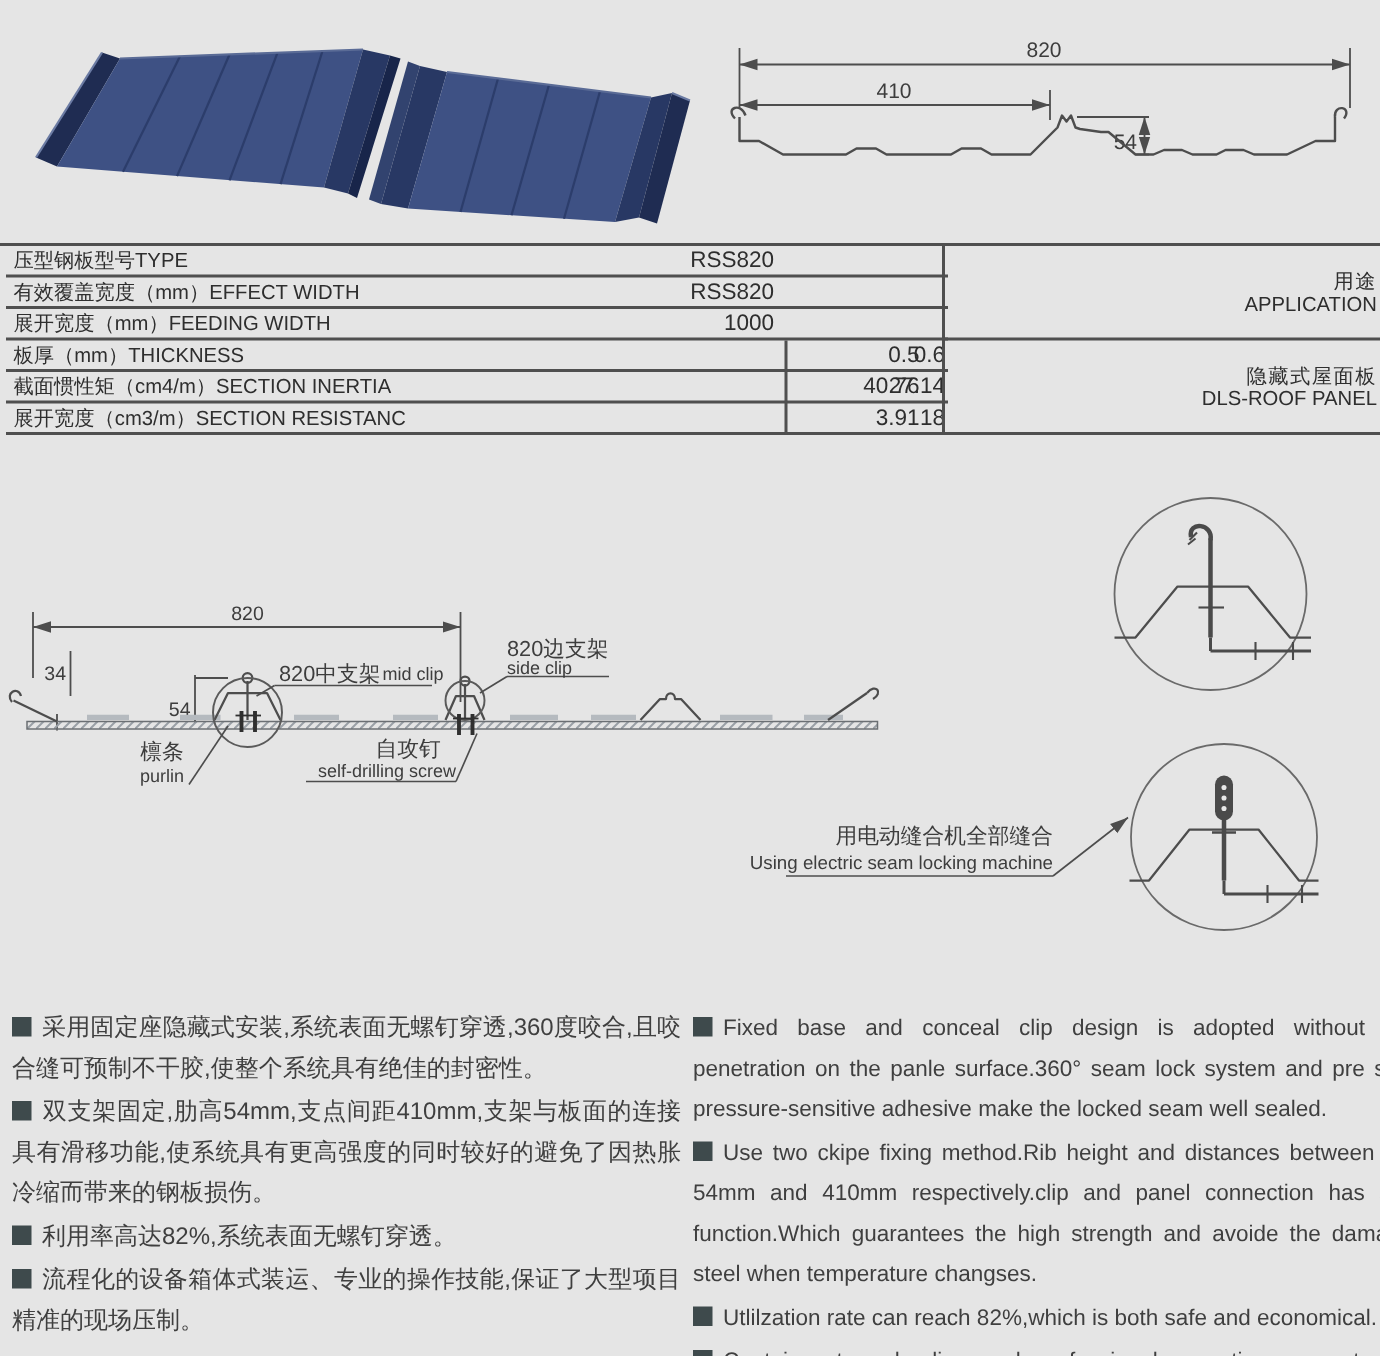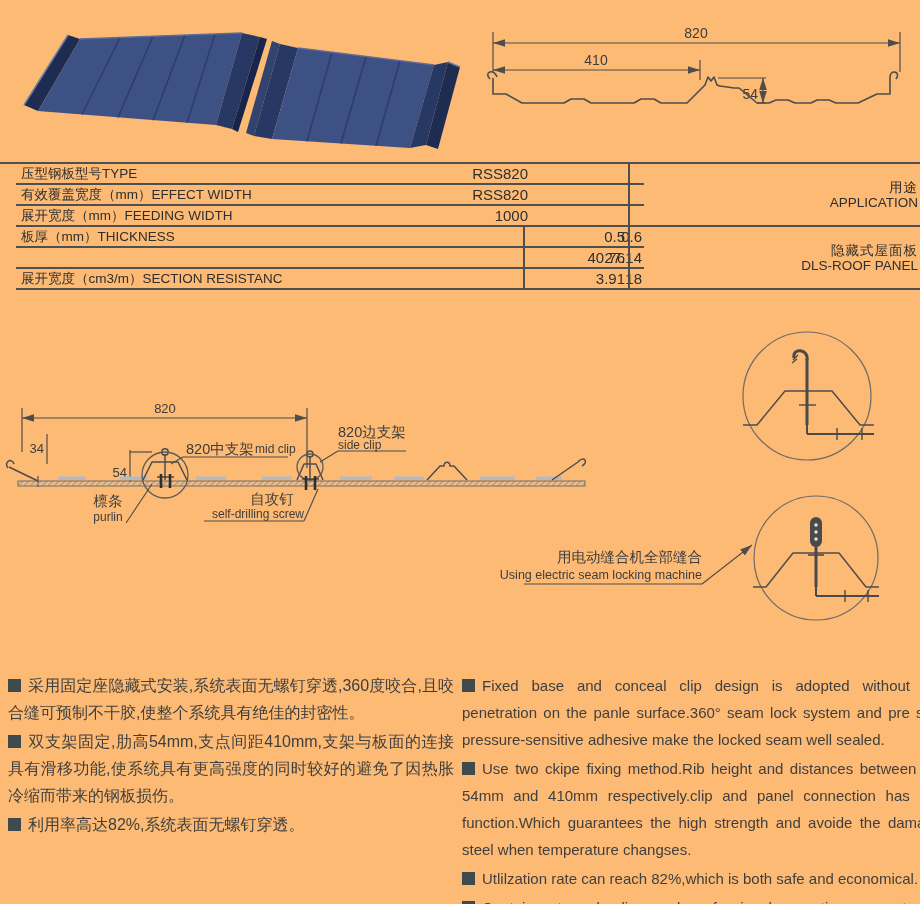--- a/index.html
+++ b/index.html
@@ -1,27 +1,27 @@
 <!DOCTYPE html>
 <html><head>
 <meta charset="utf-8">
 <style>
   * { box-sizing: border-box; }
   html,body { margin:0; padding:0; background:#fff; }
   #page {
-    position:relative; width:920px; height:904px; background:#fdba74;
+    position:relative; width:920px; height:904px; background:#e5e5e5;
     overflow:hidden; font-family:"Liberation Sans","DejaVu Sans",sans-serif;
     color:#3a3a3a;
   }
   svg text { font-family:"Liberation Sans","DejaVu Sans",sans-serif; fill:#3d3d3d; }
 
   
   #spec-table { position:absolute; left:0; top:162px; width:920px; height:126px;
     border-top:2px solid #4f4f4f; font-size:13.5px; color:#2e2e2e; }
-  .t-row { position:absolute; left:16px; width:628px; height:21px;
+  .t-row { position:absolute; left:4px; width:628px; height:21px;
     border-bottom:2px solid #4f4f4f; line-height:19px; }
   .t-label { position:absolute; left:5px; top:0; white-space:nowrap; }
   .t-val  { position:absolute; top:0; text-align:right; font-size:15px; padding-right:8px; }
   .t-val.full { left:0; width:520px; }
   .t-val.c1 { left:0; width:617px; }
   .t-val.c2 { left:523px; width:111px; }
   .vline { position:absolute; width:2px; background:#4f4f4f; }
   #t-right { position:absolute; left:628px; top:0; width:292px; height:152px; }
   .t-rcell { position:absolute; left:0; width:292px; height:63px;
     display:flex; flex-direction:column; justify-content:center; align-items:flex-end;
@@ -107,20 +107,21 @@
   <div class="t-row" style="top:42px">
     <div class="t-label">展开宽度（mm）FEEDING WIDTH</div>
     <div class="t-val full">1000</div>
   </div>
   <div class="t-row" style="top:63px">
     <div class="t-label">板厚（mm）THICKNESS</div>
     <div class="t-val c1">0.5</div>
     <div class="t-val c2">0.6</div>
   </div>
   <div class="t-row" style="top:84px">
+    <div class="t-label">截面惯性矩（cm4/m）SECTION INERTIA</div>
     <div class="t-val c1">40.76</div>
     <div class="t-val c2">27.14</div>
   </div>
   <div class="t-row" style="top:105px">
     <div class="t-label">展开宽度（cm3/m）SECTION RESISTANC</div>
     <div class="t-val c1">3.91</div>
     <div class="t-val c2">18</div>
   </div>
   <div class="vline" style="left:523px;top:63px;height:63px"></div>
   <div class="vline" style="left:628px;top:0;height:126px"></div>
@@ -276,20 +277,21 @@
   <g stroke="#4d4d4d" stroke-width="1.1" fill="none">
     <line x1="84" y1="269" x2="262" y2="269"></line>
     <line x1="262" y1="269" x2="312" y2="230" marker-end="url(#arrC)"></line>
   </g>
 </svg>
 
 <div id="features-zh" class="features">
   <p><span class="bullet"></span><span>采用固定座隐藏式安装,系统表面无螺钉穿透,360度咬合,且咬合缝可预制不干胶,使整个系统具有绝佳的封密性。</span></p>
   <p><span class="bullet"></span><span>双支架固定,肋高54mm,支点间距410mm,支架与板面的连接具有滑移功能,使系统具有更高强度的同时较好的避免了因热胀冷缩而带来的钢板损伤。</span></p>
   <p><span class="bullet"></span><span>利用率高达82%,系统表面无螺钉穿透。</span></p>
+  <p><span class="bullet"></span><span>流程化的设备箱体式装运、专业的操作技能,保证了大型项目精准的现场压制。</span></p>
 </div>
 
 <div id="features-en" class="features">
   <p><span class="bullet"></span><span>Fixed base and conceal clip design is adopted without screw penetration on the panle surface.360°  seam lock system and pre spread pressure-sensitive adhesive make the locked seam well sealed.</span></p>
   <p><span class="bullet"></span><span>Use two ckipe fixing method.Rib height and distances between pivots 54mm and 410mm respectively.clip and panel connection has sliding function.Which guarantees the high strength and avoide the damage to steel when temperature changses.</span></p>
   <p><span class="bullet"></span><span>Utlilzation rate can reach 82%,which is both safe and economical.</span></p>
   <p><span class="bullet"></span><span>Container type loading and professional operation guarantees the precise on site rolling for large projects.</span></p>
 </div>
 
 </div>

